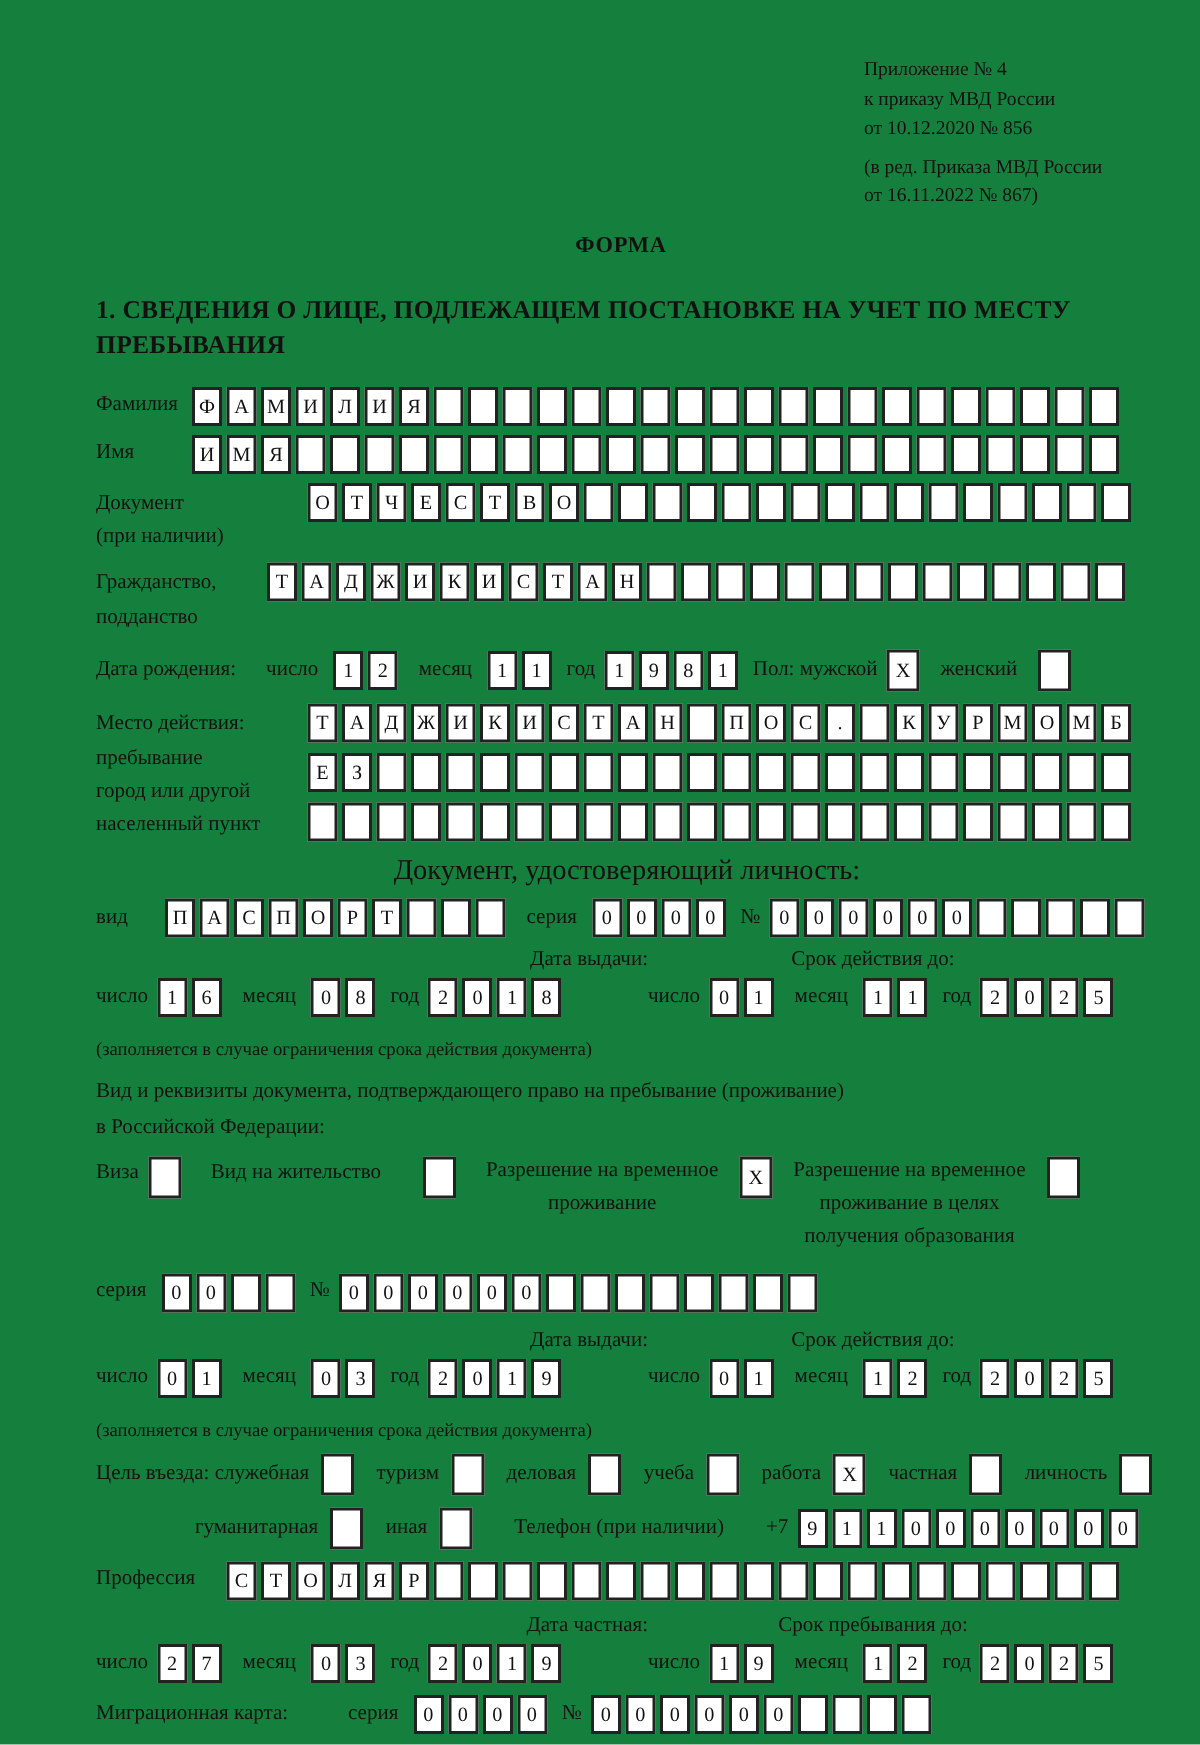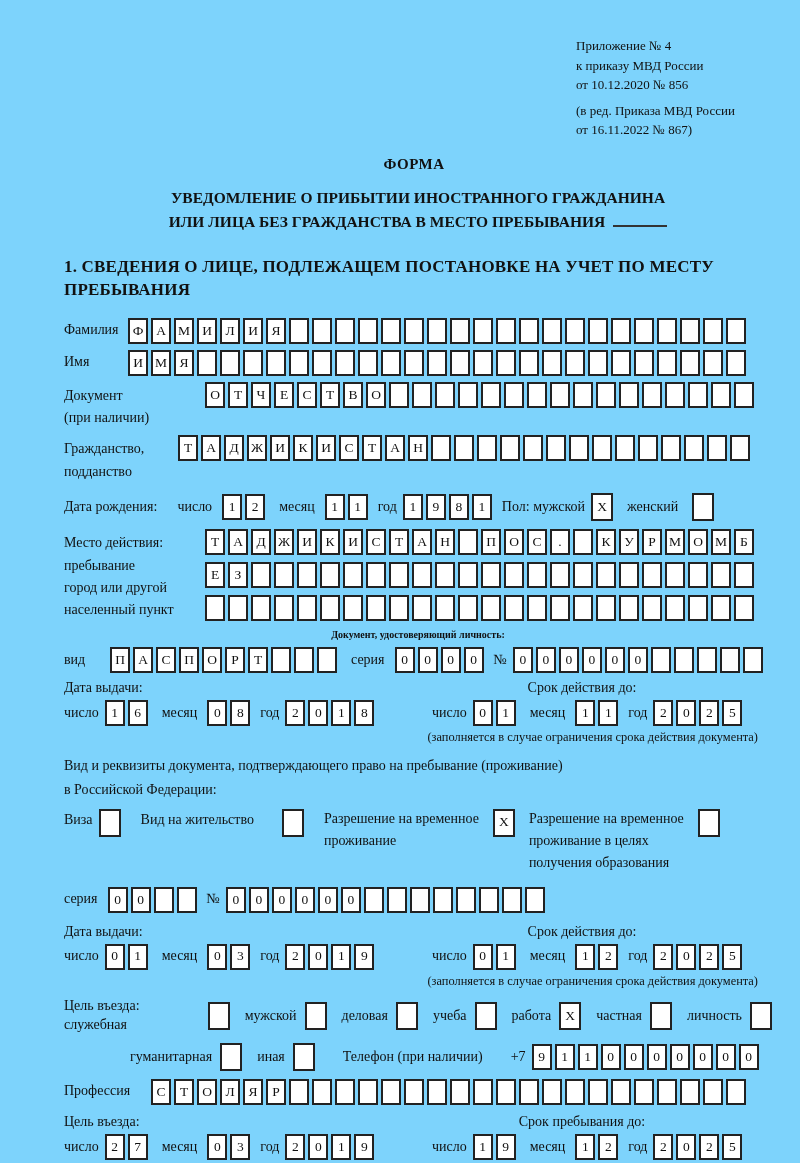--- a/index.html
+++ b/index.html
@@ -1,19 +1,19 @@
 <!DOCTYPE html>
 <html><head>
 <meta charset="utf-8">
 <style>
   html,body{margin:0;padding:0;background:#ffffff;}
   .page{
     width:800px;height:1163px;box-sizing:border-box;
     padding:36px 28px 20px 64px;
-    background:#7dd3fc;color:#111;
+    background:#15803d;color:#111;
     font-family:"Liberation Serif","DejaVu Serif",serif;
     font-size:14px;line-height:1.35;overflow:hidden;
   }
   
   .annex{margin-left:auto;width:196px;font-size:13px;line-height:1.5;}
   .annex .edit{margin-top:6px;}
   .forma{font-weight:bold;text-align:center;padding-right:8px;margin-top:14px;font-size:15px;letter-spacing:.5px;}
   .title{text-align:center;font-weight:bold;font-size:15.5px;margin-top:12px;line-height:1.55;}
   .uline{display:inline-block;width:54px;border-bottom:2px solid #333;margin-left:8px;height:12px;}
   .sec1{font-weight:bold;font-size:17px;margin-top:22px;margin-bottom:16px;letter-spacing:.2px;}
@@ -29,35 +29,35 @@
   .w-prof{width:87px;}
   .cells{display:inline-flex;gap:3px;flex-wrap:nowrap;}
   .cell{
     width:16px;height:22px;border:2px solid #222;background:#fff;
     display:inline-flex;align-items:center;justify-content:center;
     font-size:13.5px;font-family:"Liberation Serif",serif;flex:none;
   }
   .checkbox .cell{width:18px;height:24px;}
   .stack{display:flex;flex-direction:column;gap:7px;}
   .ml6{margin-left:6px;} .ml10{margin-left:10px;} .ml14{margin-left:14px;} .ml20{margin-left:20px;} .ml28{margin-left:28px;} .ml40{margin-left:40px;}
-  .doc-head{text-align:center;font-weight:bold;margin:4px 0 6px;font-size:10px;}
+  .doc-head{text-align:center;font-weight:normal;margin:4px 0 6px;font-size:19px;}
   
   .datesec{margin:2px 0 8px;}
   .dhead{display:flex;font-size:14px;margin-bottom:2px;}
-  .dhead .h1{width:368px;text-align:left;}
+  .dhead .h1{width:368px;text-align:right;}
   .dhead .h2{width:300px;text-align:center;}
   .drow{display:flex;align-items:center;}
   .dg{display:flex;align-items:center;}
   .dg .lbl{padding-top:0;}
   .dgl{width:368px;}
-  .dnote{font-size:12.4px;text-align:right;padding-right:14px;margin-top:3px;}
+  .dnote{font-size:12.4px;text-align:left;padding-right:14px;margin-top:13px;}
   .para{margin:8px 0 2px;line-height:1.7;}
   
   .permits{display:flex;align-items:flex-start;margin:6px 0 12px;}
-  .ptxt{text-align:left;line-height:1.6;}
+  .ptxt{text-align:center;line-height:1.6;}
   .permits .checkbox{margin-top:1px;}
   
   .purpose{display:flex;align-items:center;margin-bottom:8px;}
   .purpose .checkbox{margin-left:8px;}
   .purpose .g{margin-left:15px;}
 </style>
 </head>
 <body>
 
 <div class="page">
@@ -67,24 +67,20 @@
     <div>к приказу МВД России</div>
     <div>от 10.12.2020 № 856</div>
     <div class="edit">
       <div>(в ред. Приказа МВД России</div>
       <div>от 16.11.2022 № 867)</div>
     </div>
   </div>
 
   <div class="forma">ФОРМА</div>
 
-  <div class="title">
-    <div>УВЕДОМЛЕНИЕ О ПРИБЫТИИ ИНОСТРАННОГО ГРАЖДАНИНА</div>
-    <div><span>ИЛИ ЛИЦА БЕЗ ГРАЖДАНСТВА В МЕСТО ПРЕБЫВАНИЯ</span><span class="uline"></span></div>
-  </div>
 
   <div class="sec1">1. СВЕДЕНИЯ О ЛИЦЕ, ПОДЛЕЖАЩЕМ ПОСТАНОВКЕ НА УЧЕТ ПО МЕСТУ ПРЕБЫВАНИЯ</div>
 
   <div class="row">
     <div class="lbl w-fam">Фамилия</div>
     <div class="cells">
         <span class="cell">Ф</span>
         <span class="cell">А</span>
         <span class="cell">М</span>
         <span class="cell">И</span>
@@ -523,21 +519,21 @@
       </div>
     </div>
     <div class="dnote">(заполняется в случае ограничения срока действия документа)</div>
   </div>
 
   <div class="purpose" style="margin-top:6px;">
     <span>Цель въезда: служебная</span>
     <span class="cells checkbox">
         <span class="cell"></span>
       </span>
-    <span class="g">мужской</span>
+    <span class="g">туризм</span>
     <span class="cells checkbox">
         <span class="cell"></span>
       </span>
     <span class="g">деловая</span>
     <span class="cells checkbox">
         <span class="cell"></span>
       </span>
     <span class="g">учеба</span>
     <span class="cells checkbox">
         <span class="cell"></span>
@@ -608,21 +604,21 @@
         <span class="cell"></span>
         <span class="cell"></span>
         <span class="cell"></span>
         <span class="cell"></span>
         <span class="cell"></span>
       </div>
   </div>
 
   <div class="datesec" style="margin-top:8px;">
     <div class="dhead">
-      <span class="h1">Цель въезда:</span>
+      <span class="h1">Дата частная:</span>
       <span class="h2">Срок пребывания до:</span>
     </div>
     <div class="drow">
       <div class="dg dgl">
         <span class="lbl">число</span>
         <span class="cells ml6">
             <span class="cell">2</span>
             <span class="cell">7</span>
           </span>
         <span class="ml14">месяц</span>

